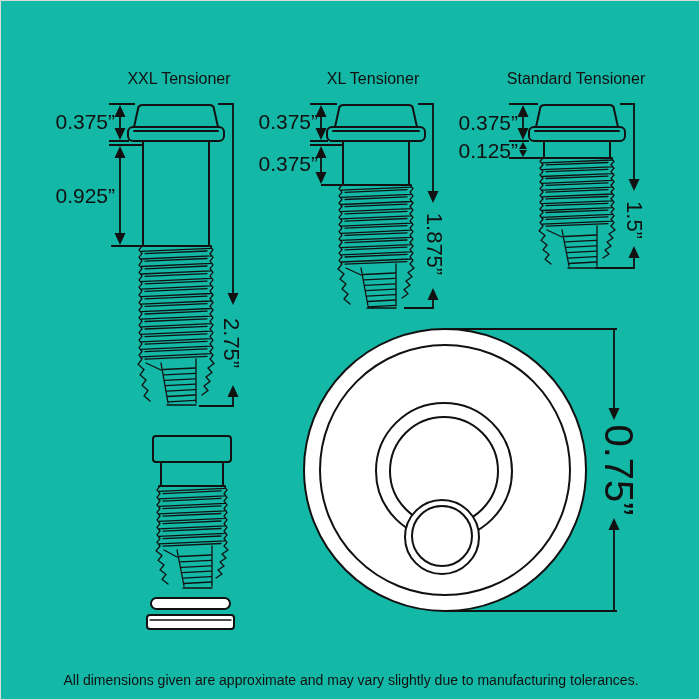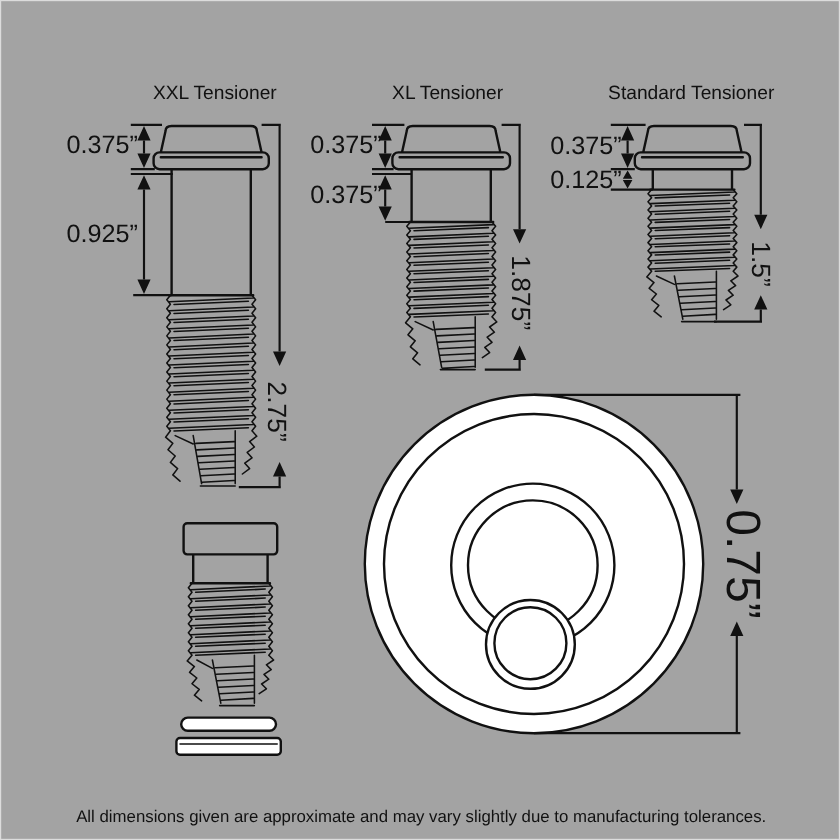--- a/index.html
+++ b/index.html
@@ -1,16 +1,16 @@
 <!DOCTYPE html>
 <html><head>
 <meta charset="utf-8">
 <style>
   html,body{margin:0;padding:0;background:#fff;}
-  .stage{position:relative;width:700px;height:700px;background:#a3a3a3;border:1px solid #dcdcdc;box-sizing:border-box;font-family:"Liberation Sans",sans-serif;overflow:hidden;}
+  .stage{position:relative;width:700px;height:700px;background:#14b8a6;border:1px solid #dcdcdc;box-sizing:border-box;font-family:"Liberation Sans",sans-serif;overflow:hidden;}
   svg{display:block;}
   .ol{fill:none;stroke:#111111;stroke-width:2;stroke-linejoin:round;stroke-linecap:round;}
   .th{fill:none;stroke:#111111;stroke-width:1.3;stroke-linejoin:round;stroke-linecap:round;}
   .dl{fill:none;stroke:#111111;stroke-width:1.8;stroke-linecap:butt;}
   .da{fill:#111111;stroke:none;}
   .wh{fill:#ffffff;stroke:#111111;stroke-width:2;}
   text{fill:#111111;}
   .ttl{font-size:16px;}
   .lbl{font-size:21px;}
   .lblr{font-size:22px;}

